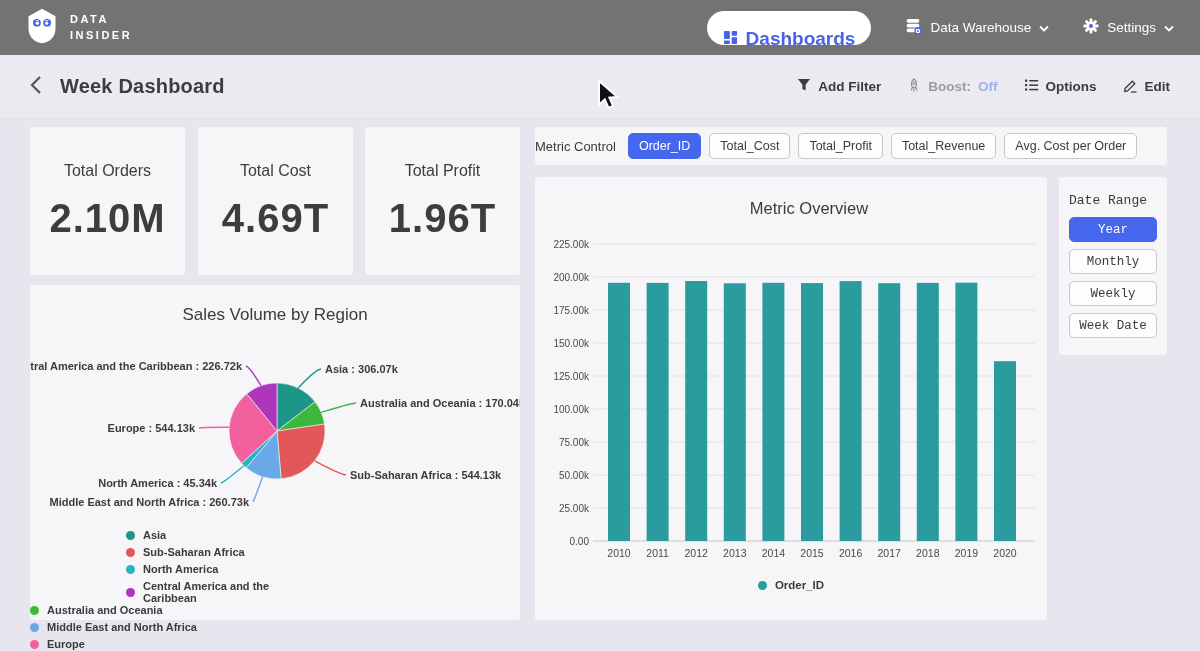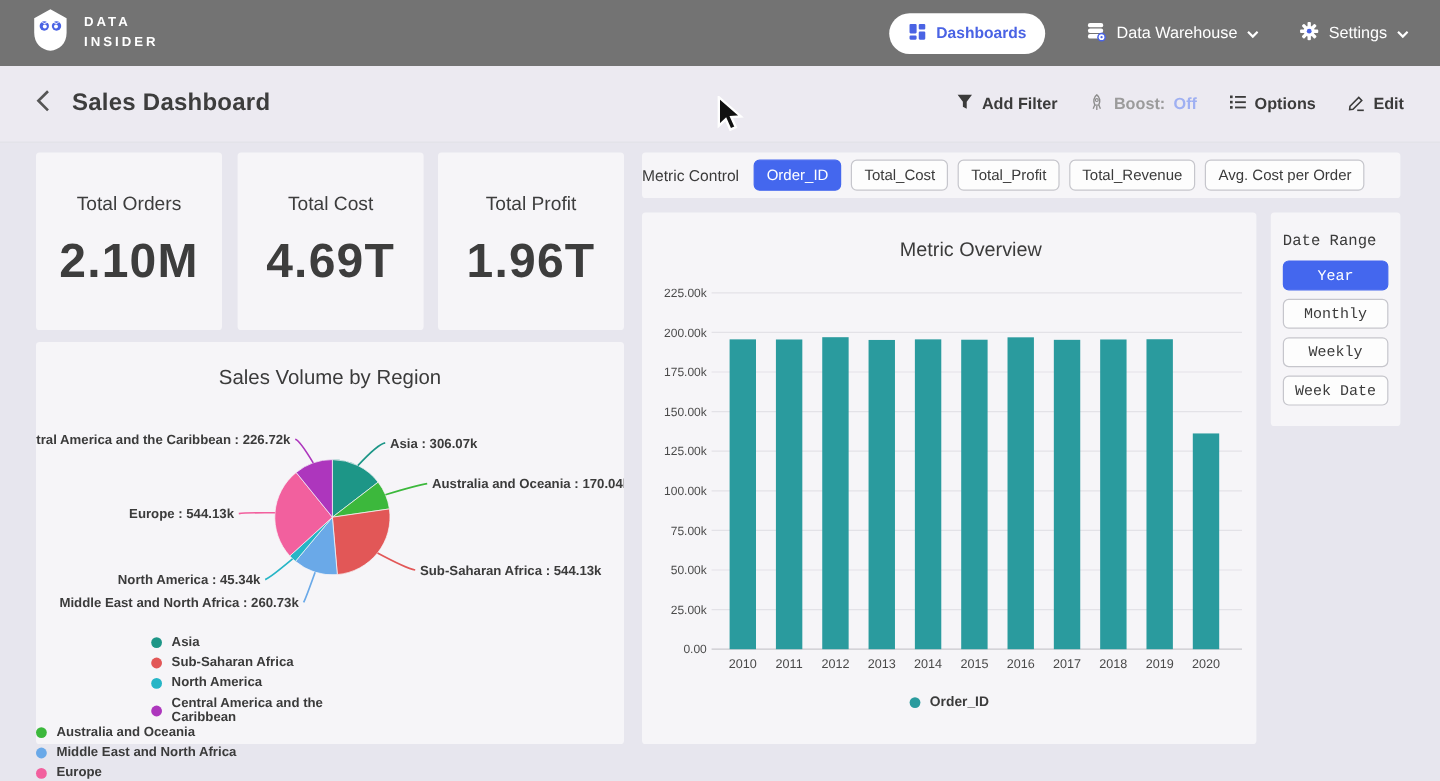--- a/index.html
+++ b/index.html
@@ -7,22 +7,22 @@
   body { font-family:"Liberation Sans", sans-serif; background:#e7e6ee; position:relative; }
 
   
   .topnav { position:absolute; left:0; top:0; width:1200px; height:55px;
     background:#737373; display:flex; align-items:center; justify-content:space-between;
     padding:0 26px 0 24px; }
   .brand { display:flex; align-items:center; gap:10px; }
   .brand-text { color:#fff; font-size:11px; font-weight:bold; letter-spacing:2.5px; line-height:1.45; }
   .brand-text div { white-space:nowrap; }
   .nav-right { display:flex; align-items:center; gap:34px; }
-  .nav-pill { display:flex; align-items:center; gap:8px; background:#fff; color:#4a63e4;
-    border:none; border-radius:17px; height:32px; padding:17px 16px; font-size:13px; font-weight:bold;
+  .nav-pill { display:flex; gap:8px; background:#fff; color:#4a63e4;
+    border:none; border-radius:17px; height:32px; padding:17px 16px; font-size:19px; font-weight:bold;
     font-family:inherit; cursor:pointer; }
   .nav-item { display:flex; align-items:center; gap:8px; color:#fff; font-size:13.5px; font-weight:500; cursor:pointer; }
 
   
   .page-header { position:absolute; left:0; top:55px; width:1200px; height:64px;
     background:#eceaf1; display:flex; align-items:center; justify-content:space-between;
     padding:0 30px; border-bottom:1px solid #e2e1e8; }
   .ph-left { display:flex; align-items:center; gap:18px; }
   .ph-title { font-size:20px; font-weight:bold; color:#3d3d3d; letter-spacing:0.2px; }
   .ph-actions { display:flex; align-items:center; gap:26px; }
@@ -145,21 +145,21 @@
   </div>
 </nav>
 
 <header class="page-header">
   <div class="ph-left">
     <span style="cursor:pointer;">
       <svg width="12" height="20" viewBox="0 0 12 20">
           <polyline points="10,2 2,10 10,18" fill="none" stroke="#555" stroke-width="2.2"></polyline>
         </svg>
     </span>
-    <span class="ph-title">Sales Dashboard</span>
+    <span class="ph-title">Week Dashboard</span>
   </div>
   <div class="ph-actions">
     <span class="action">
       <span>
         <svg width="14" height="14" viewBox="0 0 14 14">
             <path d="M1 1 H13 L8.6 6.8 V12.6 L5.4 11 V6.8 Z" fill="#3b3b3b"></path>
           </svg>
       </span>
       <span>Add Filter</span>
     </span>

